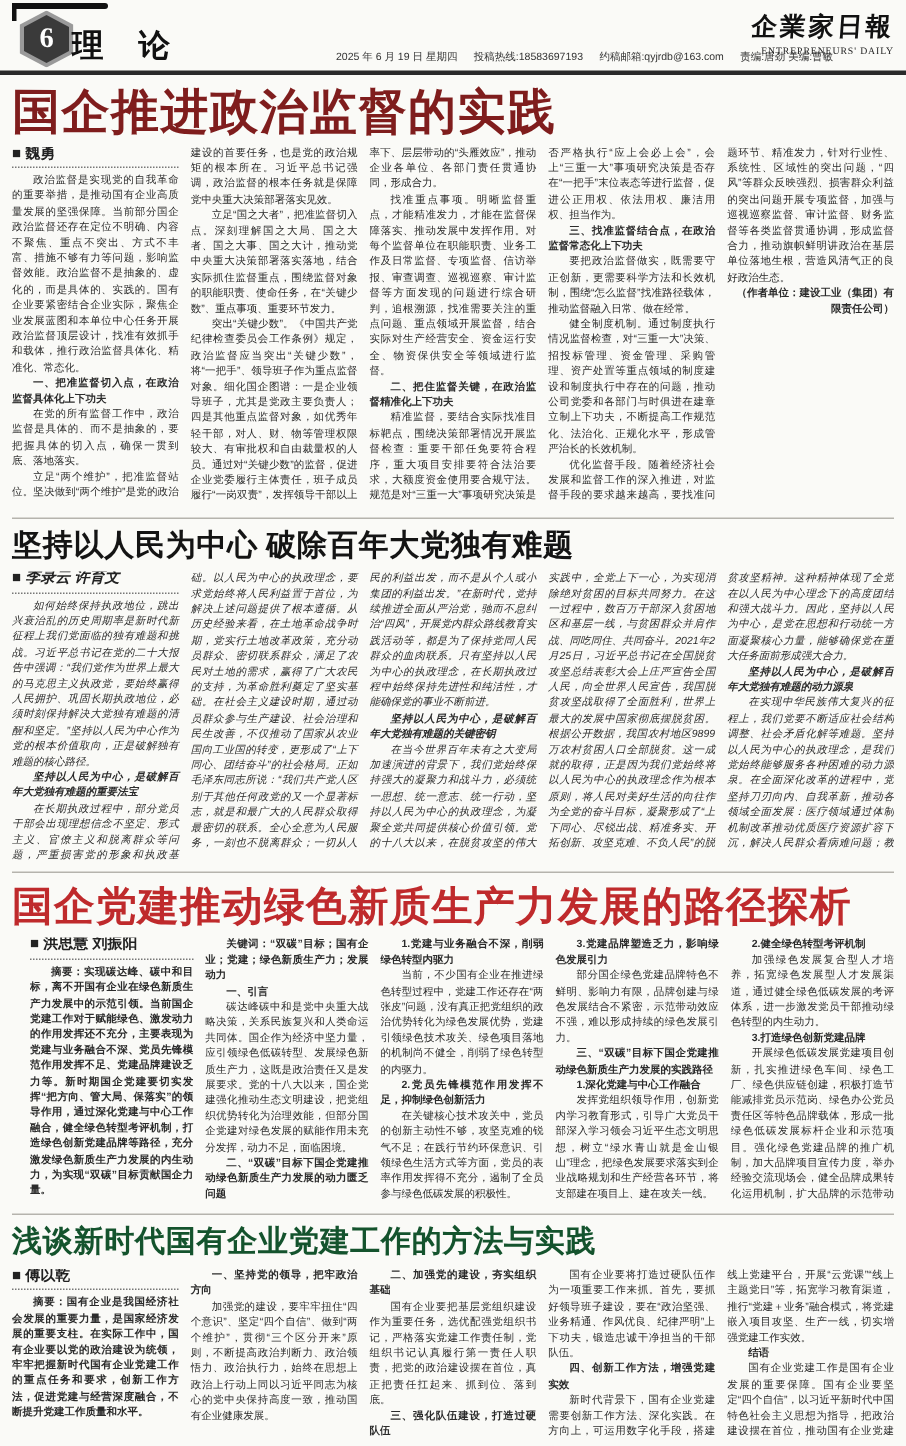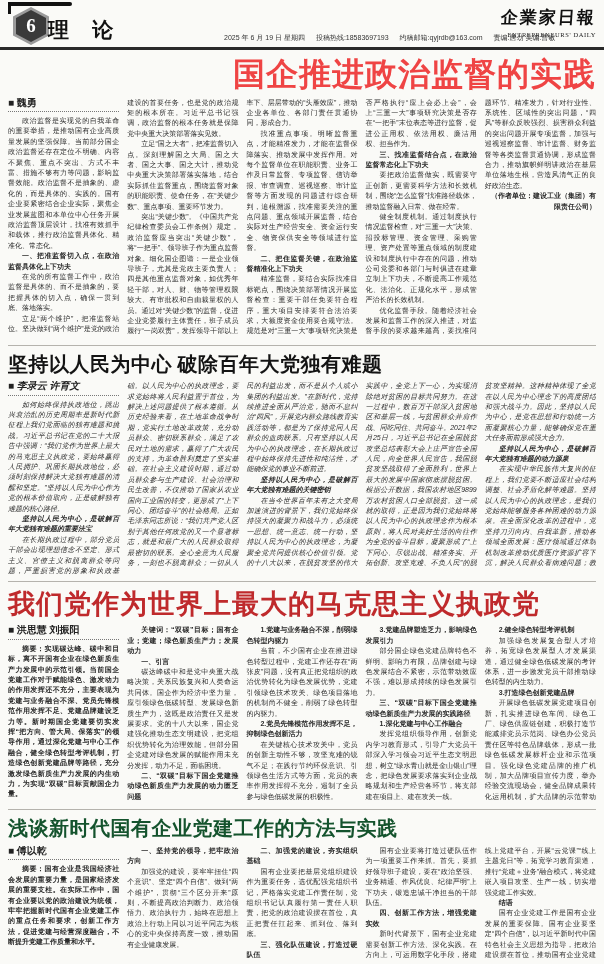--- a/index.html
+++ b/index.html
@@ -33,21 +33,21 @@
     margin:0;line-height:1.08;letter-spacing:1px;}
   .hl-xl .headline{font-size:32px;margin:7px 0 6px 0;}
   .hl-lg .headline{font-size:27px;margin:8px 0 6px 0;}
   .hl-md .headline{font-size:20px;margin:8px 0 6px 0;letter-spacing:0.5px;}
   .byline{font-size:10px;font-weight:bold;color:#222;
     border-bottom:1px dotted #777;padding-bottom:3px;margin-bottom:4px;}
   .columns{column-gap:8px;column-count:5;column-fill:auto;overflow:hidden;
     font-size:7px;line-height:10.4px;text-align:justify;}
   .col-h-a1{height:243px;}
   .col-h-a2{height:196px;font-style:italic;}
-  .col-h-a3{height:180px;}
+  .col-h-a3{height:180px;margin-left:12px;}
   .col-h-a4{height:116px;}
   .columns p{margin:0;}
   .p-body{text-indent:2em;}
   .p-sub{font-weight:bold;text-indent:2em;}
   .p-lead{font-weight:bold;text-indent:2em;}
   .p-attrib{font-weight:bold;text-align:right;}
   .divider{height:1px;background:#b5b3ad;margin:4px 8px 0 8px;}
 </style>
 </head>
 <body>
@@ -67,21 +67,21 @@
       <span>约稿邮箱:qyjrdb@163.com</span>
       <span>责编:唐劲  美编:曹敏</span>
     </div>
     <div class="logo">
       <div class="logo-cn">企業家日報</div>
       <div class="logo-en">ENTREPRENEURS' DAILY</div>
     </div>
   </div>
 
   <section class="article hl-xl">
-    <h1 class="headline" style="color: #ef4444; text-align: right;">国企推进政治监督的实践</h1>
+    <h1 class="headline" style="color: #7f1d1d;">国企推进政治监督的实践</h1>
     <div class="columns col-h-a1">
       <div class="byline">■ 魏勇</div>
     <p class="p-body">政治监督是实现党的自我革命的重要举措，是推动国有企业高质量发展的坚强保障。当前部分国企政治监督还存在定位不明确、内容不聚焦、重点不突出、方式不丰富、措施不够有力等问题，影响监督效能。政治监督不是抽象的、虚化的，而是具体的、实践的。国有企业要紧密结合企业实际，聚焦企业发展蓝图和本单位中心任务开展政治监督顶层设计，找准有效抓手和载体，推行政治监督具体化、精准化、常态化。</p>
         <p class="p-sub">一、把准监督切入点，在政治监督具体化上下功夫</p>
         <p class="p-body">在党的所有监督工作中，政治监督是具体的、而不是抽象的，要把握具体的切入点，确保一贯到底、落地落实。</p>
         <p class="p-body">立足“两个维护”，把准监督站位。坚决做到“两个维护”是党的政治建设的首要任务，也是党的政治规矩的根本所在。习近平总书记强调，政治监督的根本任务就是保障党中央重大决策部署落实见效。</p>
         <p class="p-body">立足“国之大者”，把准监督切入点。深刻理解国之大局、国之大者、国之大事、国之大计，推动党中央重大决策部署落实落地，结合实际抓住监督重点，围绕监督对象的职能职责、使命任务，在“关键少数”、重点事项、重要环节发力。</p>
         <p class="p-body">突出“关键少数”。《中国共产党纪律检查委员会工作条例》规定，政治监督应当突出“关键少数”，将“一把手”、领导班子作为重点监督对象。细化国企图谱：一是企业领导班子，尤其是党政主要负责人；四是其他重点监督对象，如优秀年轻干部，对人、财、物等管理权限较大、有审批权和自由裁量权的人员。通过对“关键少数”的监督，促进企业党委履行主体责任，班子成员履行“一岗双责”，发挥领导干部以上率下、层层带动的“头雁效应”，推动企业各单位、各部门责任贯通协同，形成合力。</p>
         <p class="p-body">找准重点事项。明晰监督重点，才能精准发力，才能在监督保障落实、推动发展中发挥作用。对每个监督单位在职能职责、业务工作及日常监督、专项监督、信访举报、审查调查、巡视巡察、审计监督等方面发现的问题进行综合研判，追根溯源，找准需要关注的重点问题、重点领域开展监督，结合实际对生产经营安全、资金运行安全、物资保供安全等领域进行监督。</p>
         <p class="p-sub">二、把住监督关键，在政治监督精准化上下功夫</p>
@@ -106,21 +106,21 @@
         <p class="p-sub">坚持以人民为中心，是破解百年大党独有难题的关键密钥</p>
         <p class="p-body">在当今世界百年未有之大变局加速演进的背景下，我们党始终保持强大的凝聚力和战斗力，必须统一思想、统一意志、统一行动，坚持以人民为中心的执政理念，为凝聚全党共同提供核心价值引领。党的十八大以来，在脱贫攻坚的伟大实践中，全党上下一心，为实现消除绝对贫困的目标共同努力。在这一过程中，数百万干部深入贫困地区和基层一线，与贫困群众并肩作战、同吃同住、共同奋斗。2021年2月25日，习近平总书记在全国脱贫攻坚总结表彰大会上庄严宣告全国人民，向全世界人民宣告，我国脱贫攻坚战取得了全面胜利，世界上最大的发展中国家彻底摆脱贫困。根据公开数据，我国农村地区9899万农村贫困人口全部脱贫。这一成就的取得，正是因为我们党始终将以人民为中心的执政理念作为根本原则，将人民对美好生活的向往作为全党的奋斗目标，凝聚形成了“上下同心、尽锐出战、精准务实、开拓创新、攻坚克难、不负人民”的脱贫攻坚精神。这种精神体现了全党在以人民为中心理念下的高度团结和强大战斗力。因此，坚持以人民为中心，是党在思想和行动统一方面凝聚核心力量，能够确保党在重大任务面前形成强大合力。</p>
         <p class="p-sub">坚持以人民为中心，是破解百年大党独有难题的动力源泉</p>
         <p class="p-body">在实现中华民族伟大复兴的征程上，我们党要不断适应社会结构调整、社会矛盾化解等难题。坚持以人民为中心的执政理念，是我们党始终能够服务各种困难的动力源泉。在全面深化改革的进程中，党坚持刀刃向内、自我革新，推动各领域全面发展：医疗领域通过体制机制改革推动优质医疗资源扩容下沉，解决人民群众看病难问题；教育领域通过优化资源配置、促进教育公平，养老领域通过发展社区养老服务、扩大普惠养老供给，切实回应人民群众对美好生活的向往。面对新时代新的使命任务，党要始终同人民想在一起、干在一起，有效破解大党独有难题，巩固党的执政地位，带领人民群众实现中华民族伟大复兴的中国梦。</p>
       </div>
   </section>
 
   <div class="divider"></div>
 
   <section class="article hl-lg">
-    <h1 class="headline" style="color: rgb(191, 42, 44);">我们党作为世界上最大的马克思主义执政党</h1>
+    <h1 class="headline" style="color: rgb(191, 42, 44);">国企党建推动绿色新质生产力发展的路径探析</h1>
     <div class="columns col-h-a3">
       <div class="byline">■ 洪思慧  刘振阳</div>
     <p class="p-lead">摘要：实现碳达峰、碳中和目标，离不开国有企业在绿色新质生产力发展中的示范引领。当前国企党建工作对于赋能绿色、激发动力的作用发挥还不充分，主要表现为党建与业务融合不深、党员先锋模范作用发挥不足、党建品牌建设乏力等。新时期国企党建要切实发挥“把方向、管大局、保落实”的领导作用，通过深化党建与中心工作融合，健全绿色转型考评机制，打造绿色创新党建品牌等路径，充分激发绿色新质生产力发展的内生动力，为实现“双碳”目标贡献国企力量。</p>
         <p class="p-lead">关键词：“双碳”目标；国有企业；党建；绿色新质生产力；发展动力</p>
         <p class="p-sub">一、引言</p>
         <p class="p-body">碳达峰碳中和是党中央重大战略决策，关系民族复兴和人类命运共同体。国企作为经济中坚力量，应引领绿色低碳转型、发展绿色新质生产力，这既是政治责任又是发展要求。党的十八大以来，国企党建强化推动生态文明建设，把党组织优势转化为治理效能，但部分国企党建对绿色发展的赋能作用未充分发挥，动力不足，面临困境。</p>
         <p class="p-sub">二、“双碳”目标下国企党建推动绿色新质生产力发展的动力匮乏问题</p>
         <p class="p-sub">1.党建与业务融合不深，削弱绿色转型内驱力</p>
         <p class="p-body">当前，不少国有企业在推进绿色转型过程中，党建工作还存在“两张皮”问题，没有真正把党组织的政治优势转化为绿色发展优势，党建引领绿色技术攻关、绿色项目落地的机制尚不健全，削弱了绿色转型的内驱力。</p>
         <p class="p-sub">2.党员先锋模范作用发挥不足，抑制绿色创新活力</p>

